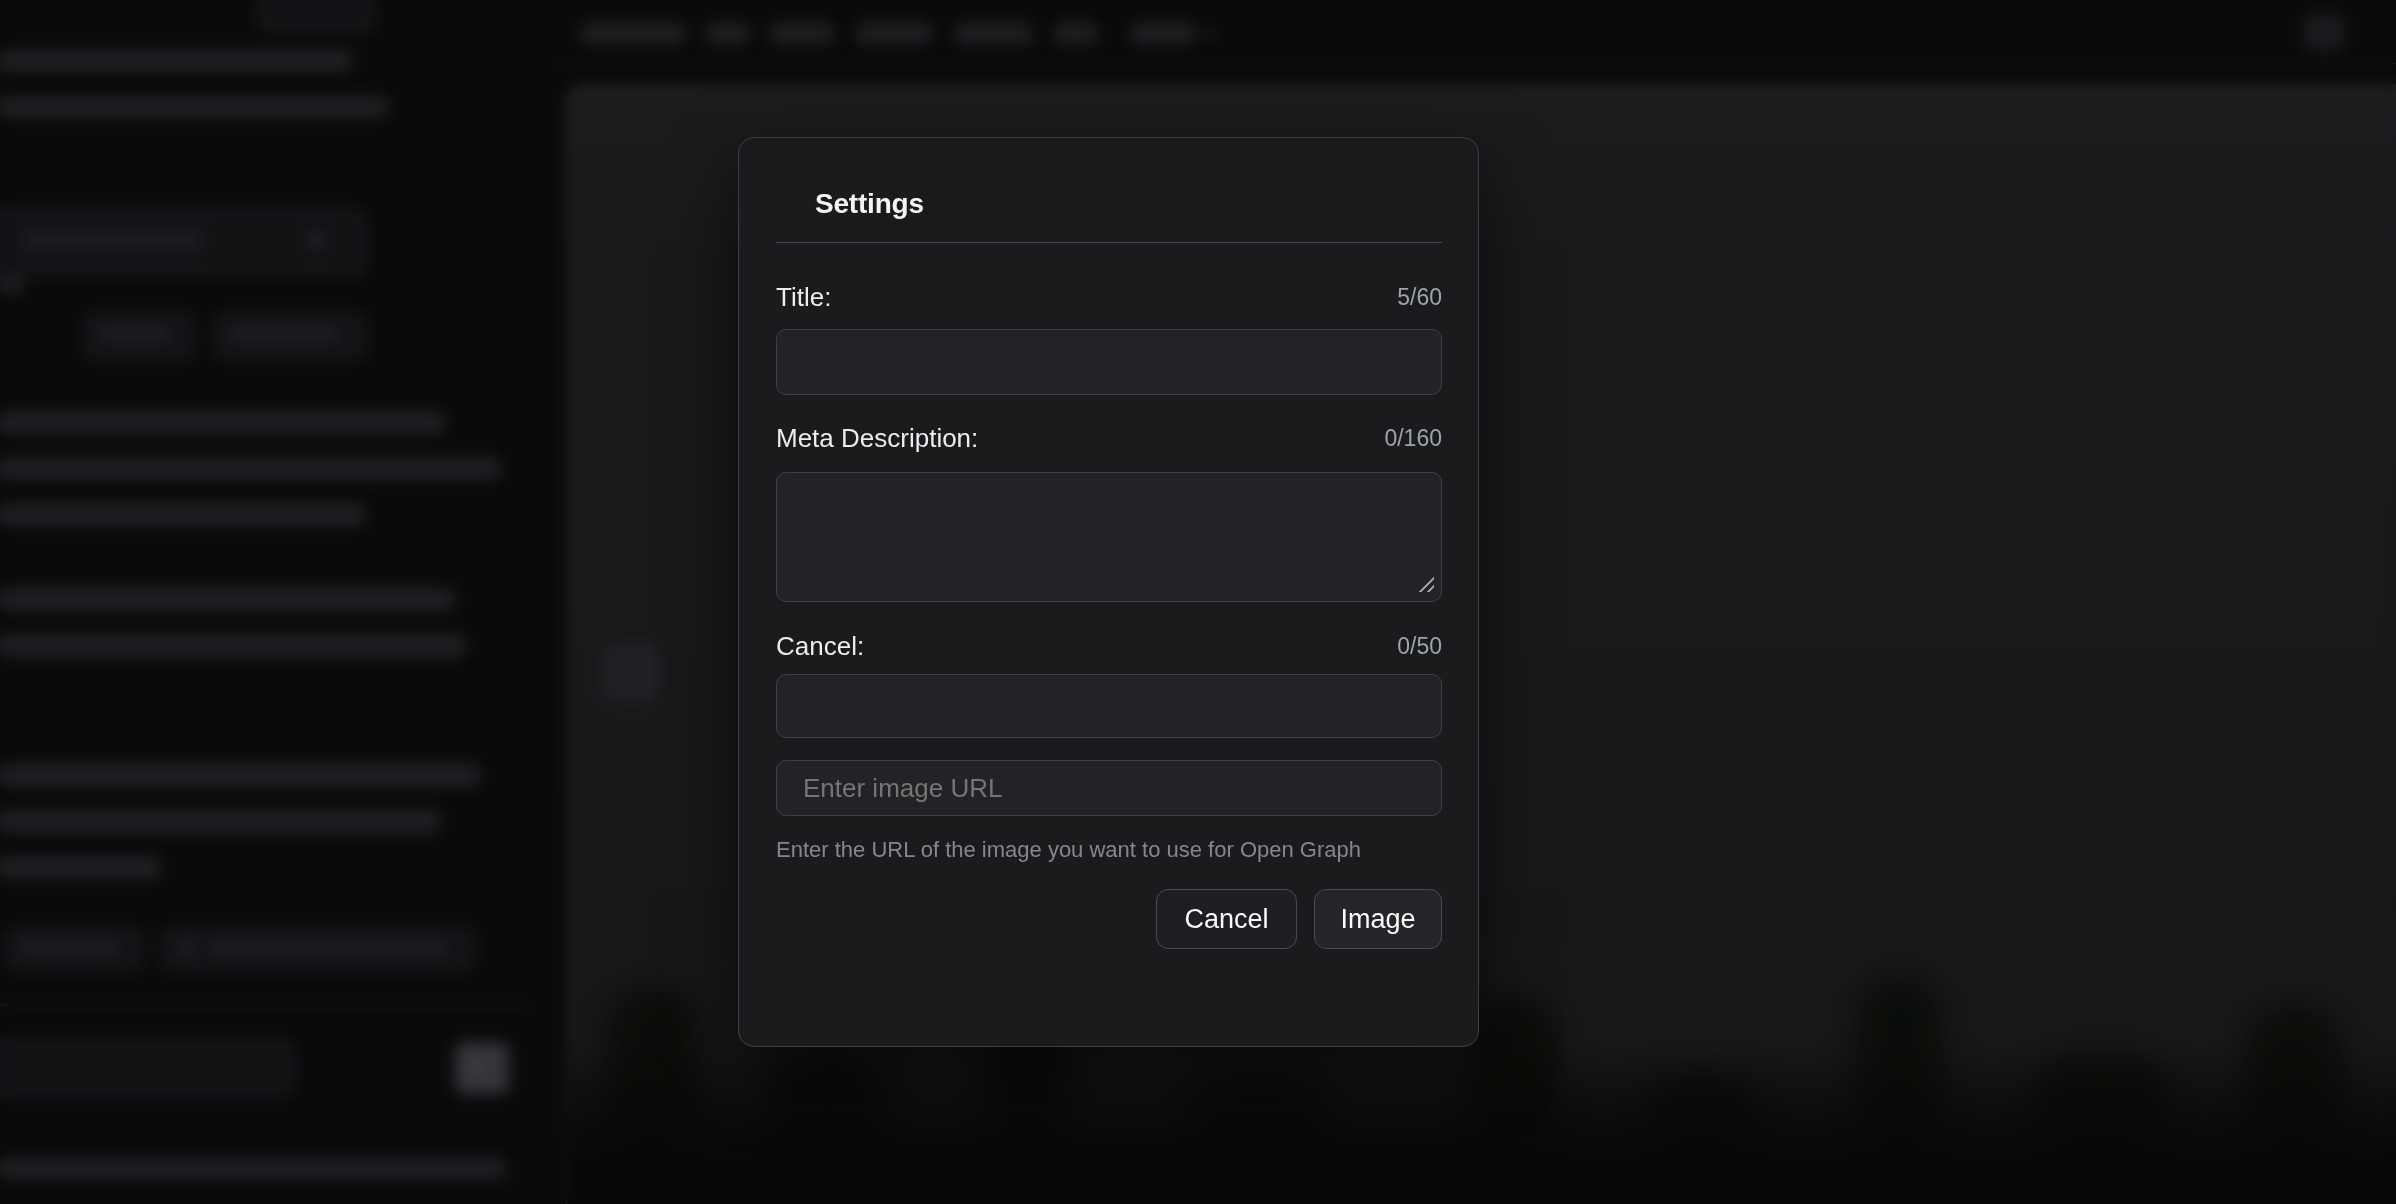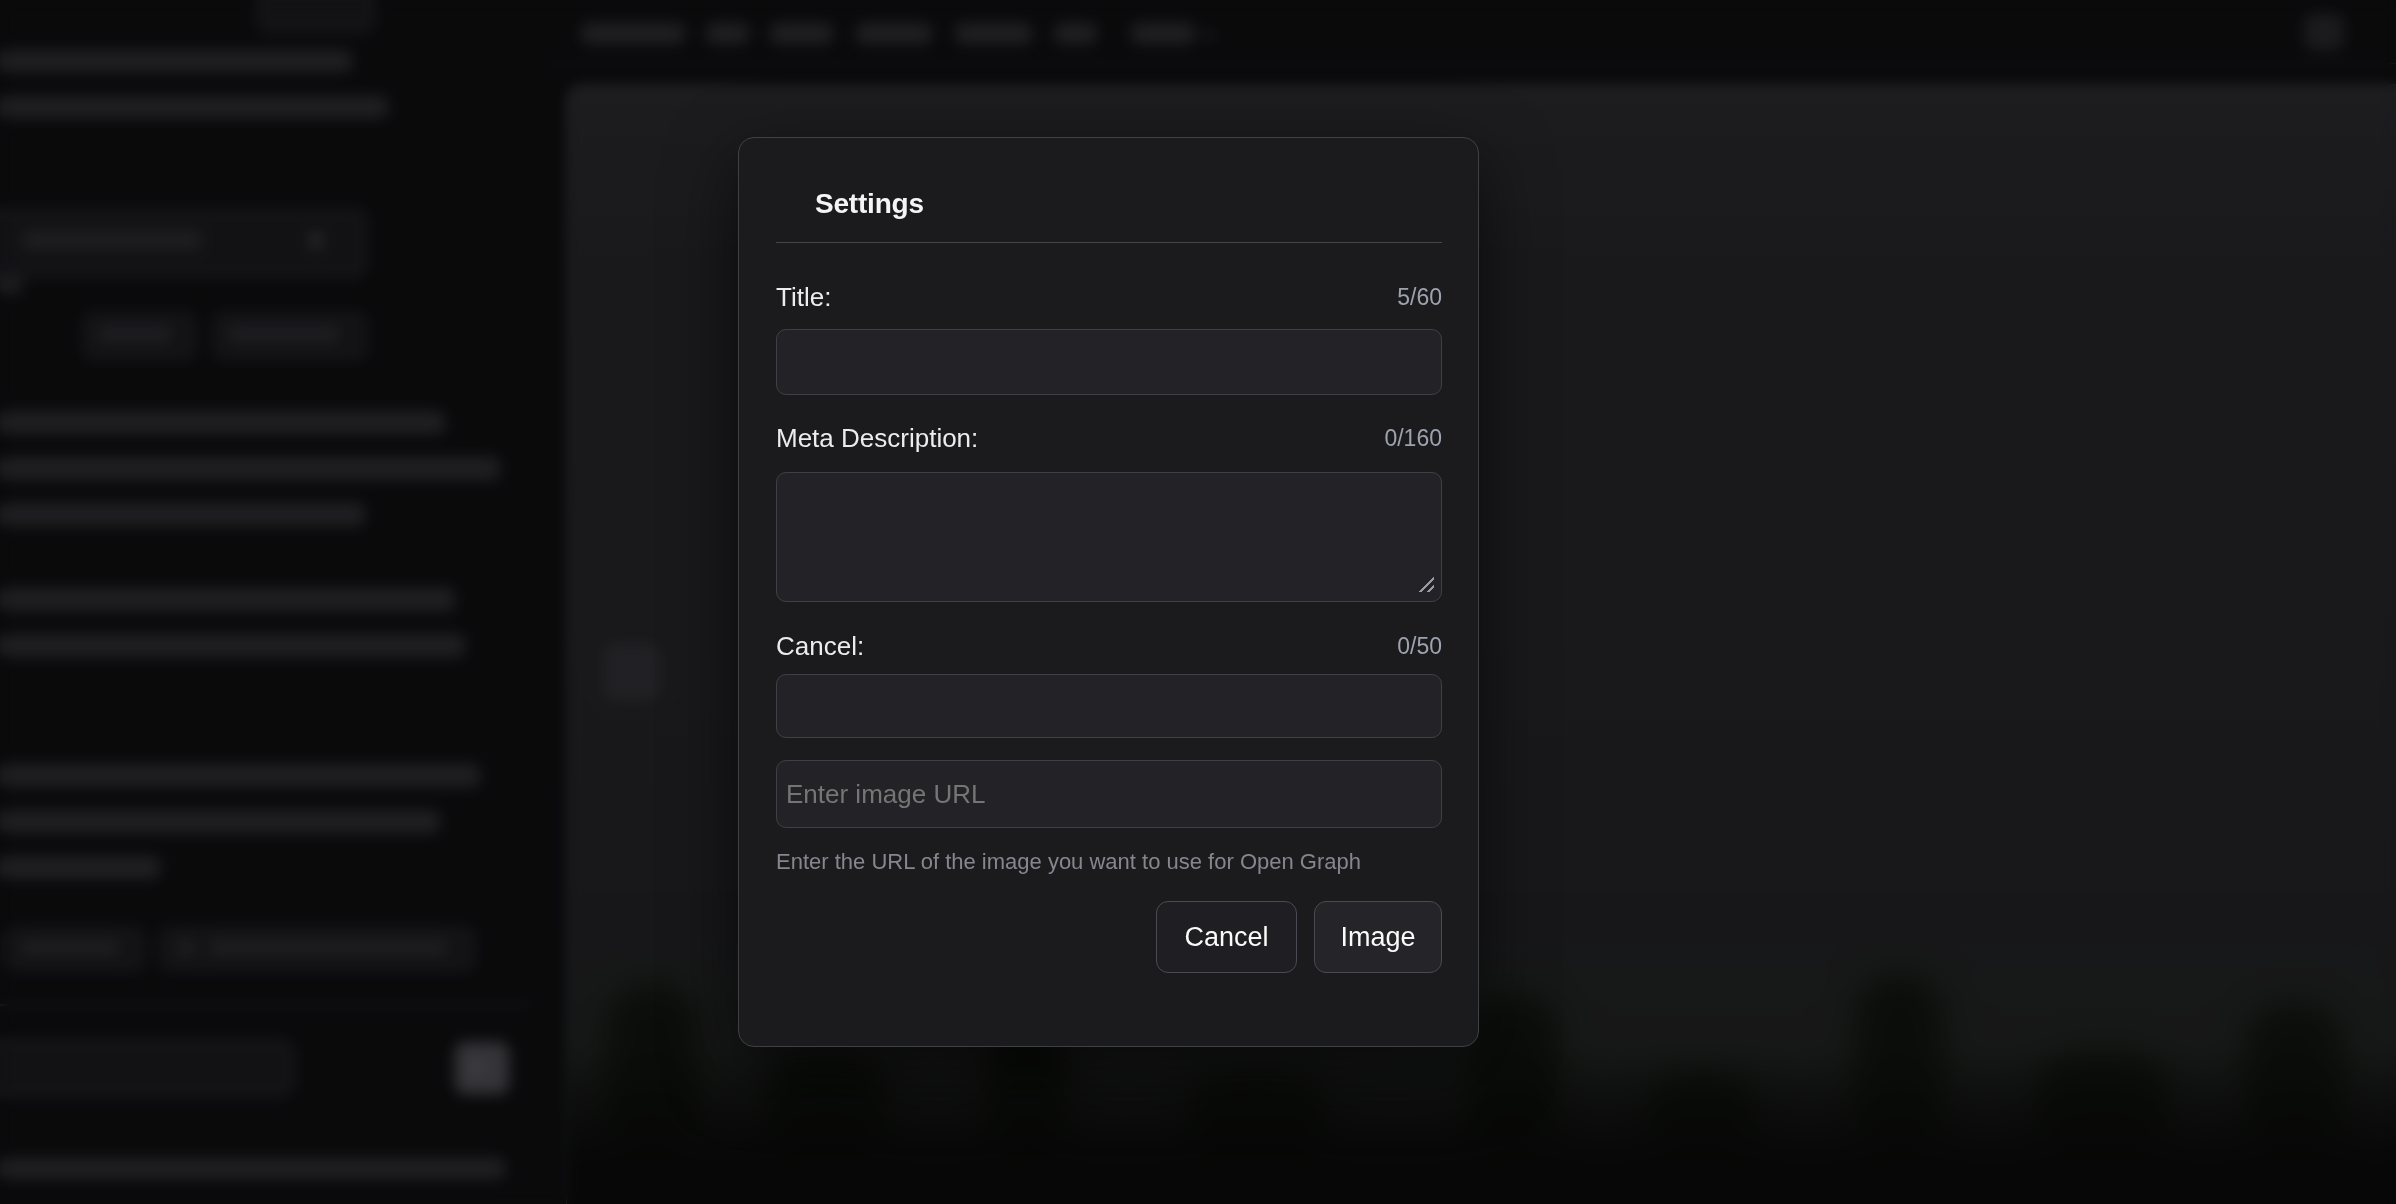--- a/index.html
+++ b/index.html
@@ -63,21 +63,21 @@
   textarea.t-input{resize:none;padding:18px 24px;}
   .resize-handle{
     position:absolute;right:8px;bottom:10px;width:17px;height:17px;
     background:
       linear-gradient(135deg,transparent 0 55%,#9a9aa2 55% 63%,transparent 63%),
       linear-gradient(135deg,transparent 0 78%,#9a9aa2 78% 87%,transparent 87%);
   }
   .helper-text{margin-top:20px;font-size:22px;line-height:28px;color:#86868f;}
   .btn-row{display:flex;justify-content:flex-end;gap:17px;margin-top:25px;}
   .dlg-btn{
-    box-sizing:border-box;height:72px;border-radius:12px;cursor:pointer;
+    box-sizing:border-box;height:60px;border-radius:12px;cursor:pointer;
     font-family:"Liberation Sans","DejaVu Sans",sans-serif;
     font-size:27px;color:#fafafa;display:flex;align-items:center;justify-content:center;
     white-space:nowrap;
   }
   #btn-cancel{width:141px;background:#1f1f23;border:1.5px solid #4a4a52;}
   #btn-apply{width:128px;background:#242429;border:1.5px solid #4a4a52;}
 </style>
 </head>
 <body>
 
@@ -181,20 +181,20 @@
     <textarea class="t-input" style="height: 130px;"></textarea>
     <span class="resize-handle"></span>
   </div>
 
   <div class="label-row" style="margin-top:28px;">
     <span class="field-label">Cancel:</span>
     <span class="char-counter">0/50</span>
   </div>
   <input class="t-input" style="margin-top: 12px; height: 64px;" type="text" value="">
 
-  <input class="t-input" style="margin-top: 22px; height: 68px; padding-left: 9px;" type="text" placeholder="Enter image URL">
+  <input class="t-input" style="margin-top: 22px; height: 56px; padding-left: 26px;" type="text" placeholder="Enter image URL">
   <div class="helper-text">Enter the URL of the image you want to use for Open Graph</div>
 
   <div class="btn-row">
     <button class="dlg-btn" id="btn-cancel">Cancel</button>
     <button class="dlg-btn" id="btn-apply">Image</button>
   </div>
 </div>
 
 </body></html>

